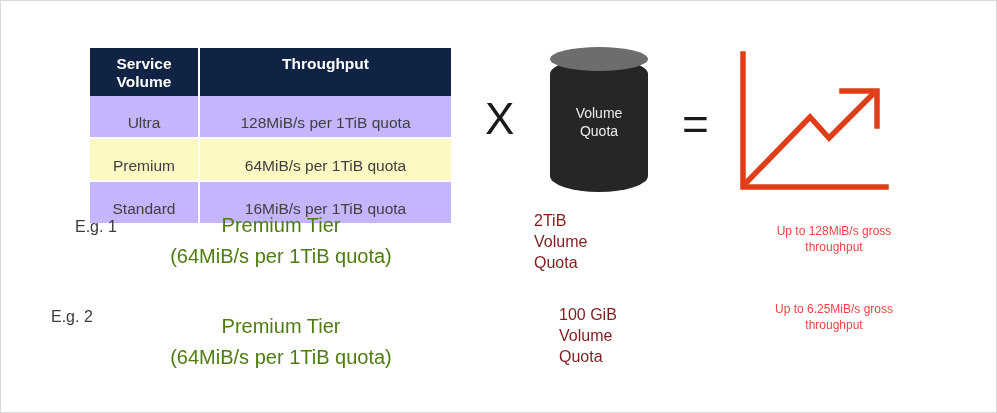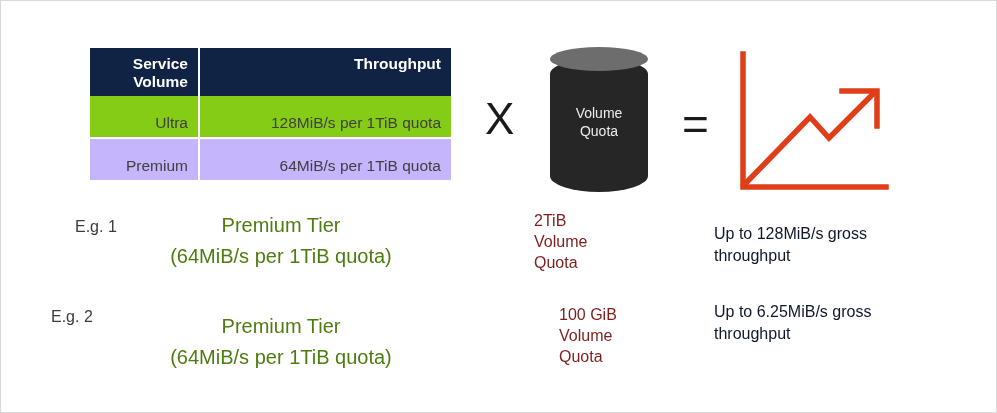--- a/index.html
+++ b/index.html
@@ -26,21 +26,21 @@
     position: absolute;
     left: 89px;
     top: 47px;
     width: 361px;
     border-collapse: separate;
     border-spacing: 0;
     table-layout: fixed;
   }
   #svc-table th, #svc-table td {
     padding: 18px 10px 5px 10px;
-    text-align: right;
+    text-align: center;
     vertical-align: middle;
     font-size: 15.5px;
     line-height: 1.16;
     box-sizing: border-box;
   }
   #svc-table thead th {
     background: #102344;
     color: #ffffff;
     font-weight: bold;
     height: 48px;
@@ -51,22 +51,22 @@
   #svc-table thead th:last-child { border-right: none; }
   #svc-table tbody td {
     color: #404040;
     font-weight: normal;
     height: 31px;
     border-right: 2px solid #ffffff;
     border-bottom: 2px solid #ffffff;
   }
   #svc-table tbody td:last-child { border-right: none; }
   #svc-table tbody tr:last-child td { border-bottom: none; }
-  .row-shade-a td { background: #84cc16; }
-  .row-shade-b td { background: #c4b5fd; margin-top: 37px; }
+  .row-shade-a td { background: #c4b5fd; }
+  .row-shade-b td { background: #fef9c3; margin-top: 37px; }
   .col-level { width: 110px; }
 
   
   .op {
     position: absolute;
     color: #1a1a1a;
     font-weight: normal;
     line-height: 1;
     user-select: none;
   }
@@ -146,22 +146,23 @@
     width: 130px;
     text-align: left;
     font-size: 16px;
     color: #7f1d1d;
     line-height: 1.32;
   }
   .eg-vol span { display: block; }
   .eg-res {
     position: absolute;
     width: 240px;
-    font-size: 16px;
-    color: #0f172a;
+    text-align: center;
+    font-size: 12px;
+    color: #ef4444;
     line-height: 1.36;
   }
   .eg-res span { display: block; }
 
   
   #eg1-label { left: 50px;  top: 217px; margin-left: 24px; }
   #eg1-tier  { left: 130px; top: 209px; width: 300px; }
   #eg1-vol   { left: 533px; top: 209px; }
   #eg1-res   { left: 713px; top: 222px; }
   
@@ -187,20 +188,24 @@
     </thead>
     <tbody>
       <tr class="row-shade-a">
         <td class="col-level">Ultra</td>
         <td>128MiB/s per 1TiB quota</td>
       </tr>
       <tr class="row-shade-b">
         <td class="col-level">Premium</td>
         <td>64MiB/s per 1TiB quota</td>
       </tr>
+      <tr class="row-shade-a">
+        <td class="col-level">Standard</td>
+        <td>16MiB/s per 1TiB quota</td>
+      </tr>
     </tbody>
   </table>
 
   <div class="op" id="op-times">X</div>
 
   <div id="cylinder-wrap">
     <div id="cyl-body"></div>
     <div id="cyl-top"></div>
     <div id="cyl-label">
       <span>Volume</span>

